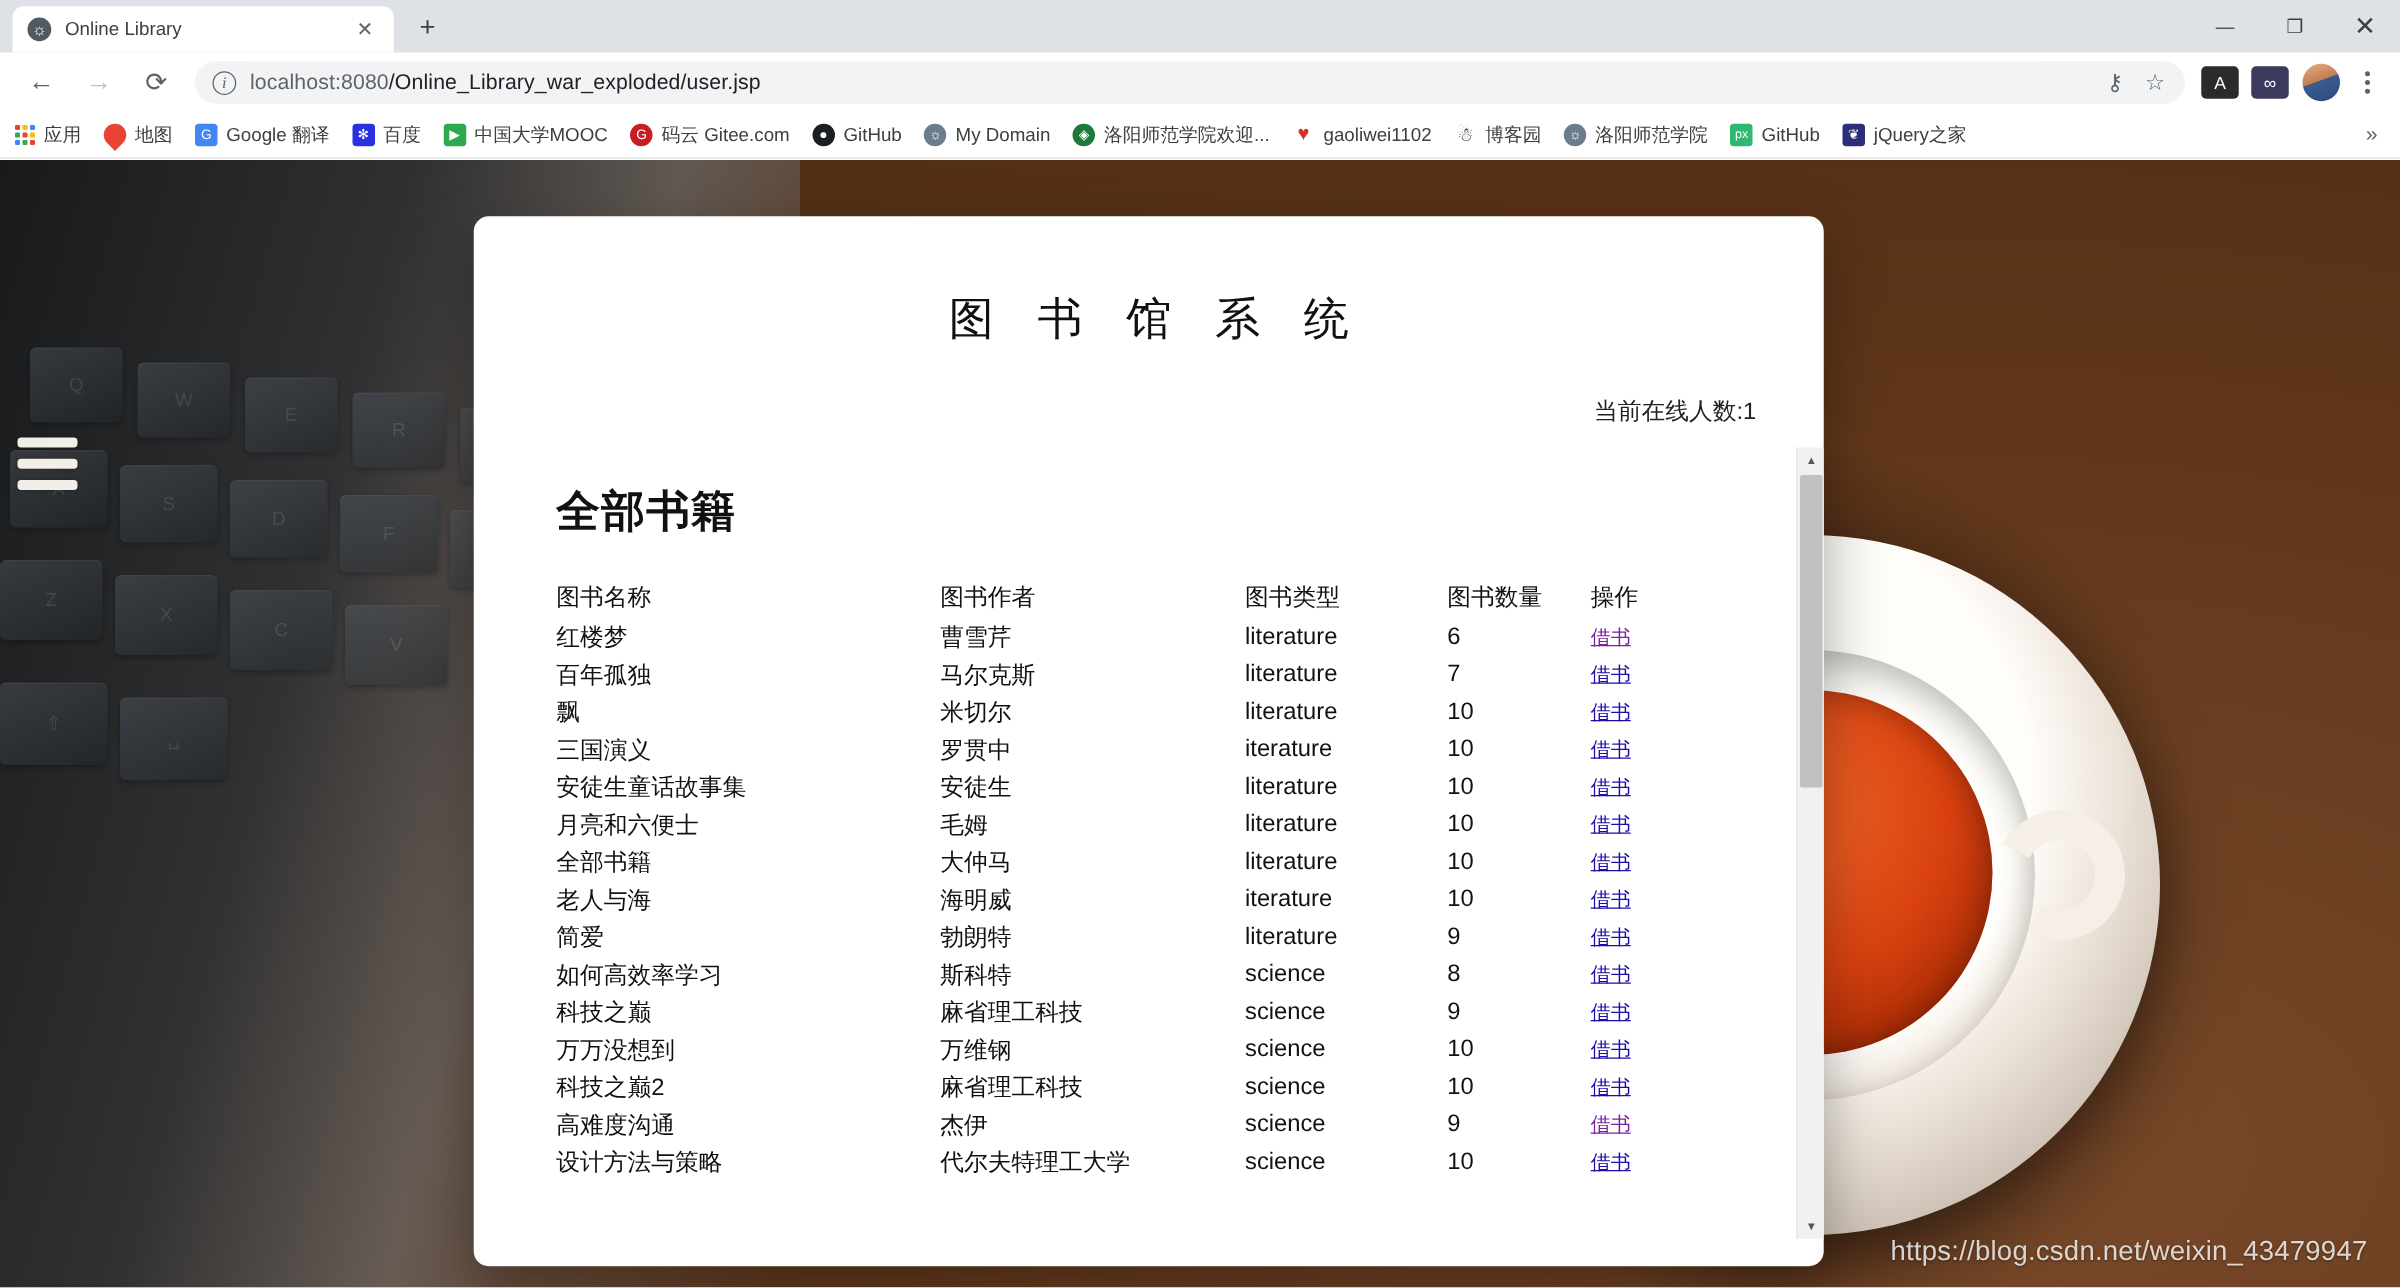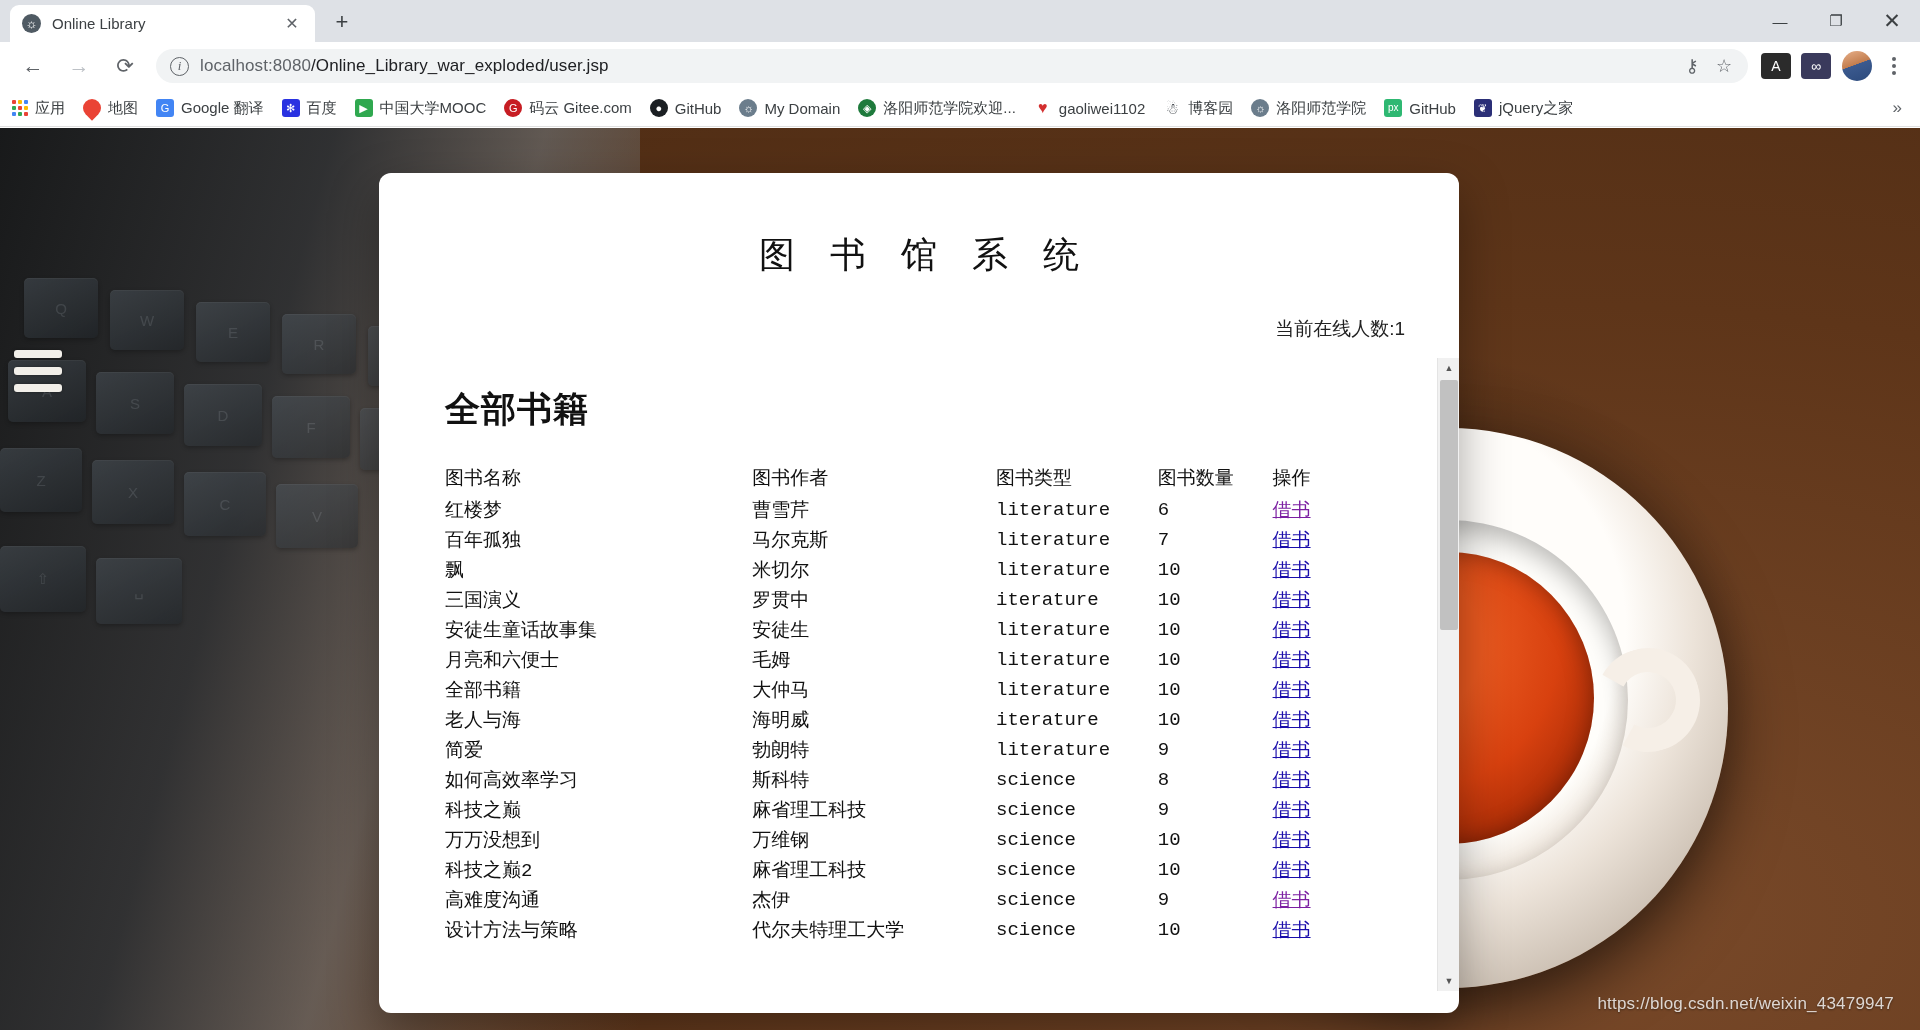--- a/index.html
+++ b/index.html
@@ -154,21 +154,21 @@
     background: radial-gradient(circle at 38% 32%, #e8581f 0 26%, #d8410f 54%, #a82b06 80%, #7d1d03 100%);
     box-shadow: 0 0 24px rgba(0,0,0,.35) inset;
   }
   .handle {
     position: absolute; left: 1596px; top: 520px; width: 104px; height: 104px;
     border: 24px solid #f6efe7; border-radius: 50%; border-left-color: transparent;
     transform: rotate(-16deg);
   }
   .watermark {
     position: absolute; right: 26px; bottom: 16px;
-    color: rgba(255,255,255,.80); font-size: 17px; letter-spacing: .2px;
+    color: rgba(255,255,255,.80); font-size: 22px; letter-spacing: .2px;
     text-shadow: 0 1px 2px rgba(0,0,0,.45);
   }
 
   
   .hamburger {
     position: absolute; left: 14px; top: 222px; width: 48px; height: 42px;
     display: flex; flex-direction: column; justify-content: space-between;
   }
   .hamburger i {
     display: block; height: 8px; border-radius: 3px; background: #f2efe9;
@@ -189,39 +189,39 @@
   }
   .online-count {
     text-align: right; margin-top: 36px; padding-right: 54px;
     font-size: 19px; color: #222;
   }
 
   .scroll-area {
     position: absolute; left: 0; right: 0; top: 185px; bottom: 22px;
     display: flex;
   }
-  .scroll-inner { flex: 1; padding-left: 66px; overflow: hidden; font-family: Liberation Mono, monospace; }
+  .scroll-inner { flex: 1; padding-left: 66px; overflow: hidden; }
   .section-title {
     font-size: 35px; font-weight: bold; color: #111; margin: 28px 0 0 0;
     letter-spacing: 1px;
   }
 
   table.books { border-collapse: collapse; margin-top: 32px; width: 930px; }
   table.books th, table.books td {
     text-align: left; font-weight: normal; font-size: 19px; color: #111;
     padding: 0; height: 30px; vertical-align: middle;
   }
   table.books th { padding-bottom: 4px; }
   .c-name { width: 300px; }
   .c-author { width: 238px; }
   .c-type { width: 158px; }
   .c-qty { width: 112px; margin-left: 42px; }
   .c-act { width: 100px; }
   .borrow-link {
-    color: #1a0dab; text-decoration: underline; font-size: 19px; cursor: pointer;
+    color: #1a0dab; text-decoration: underline; font-size: 16px; cursor: pointer;
   }
   .borrow-link.visited { color: #7b1fa2; }
 
   
   .vscroll {
     width: 22px; flex: none; background: #f1f1f1; position: relative;
     border-left: 1px solid #e4e4e4;
   }
   .vs-arrow {
     position: absolute; left: 0; width: 22px; height: 20px;

